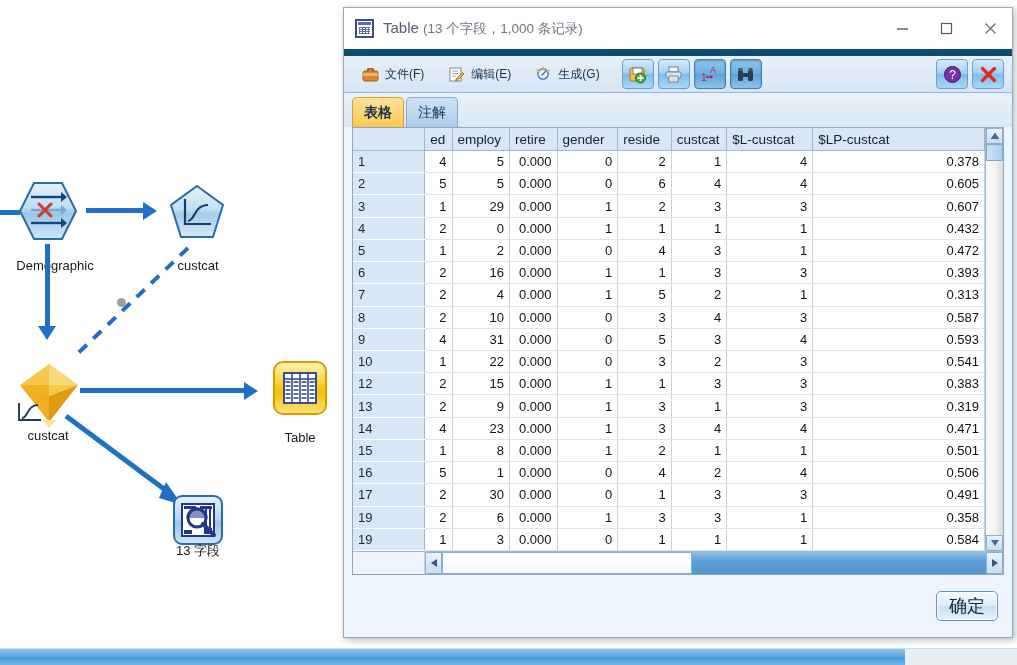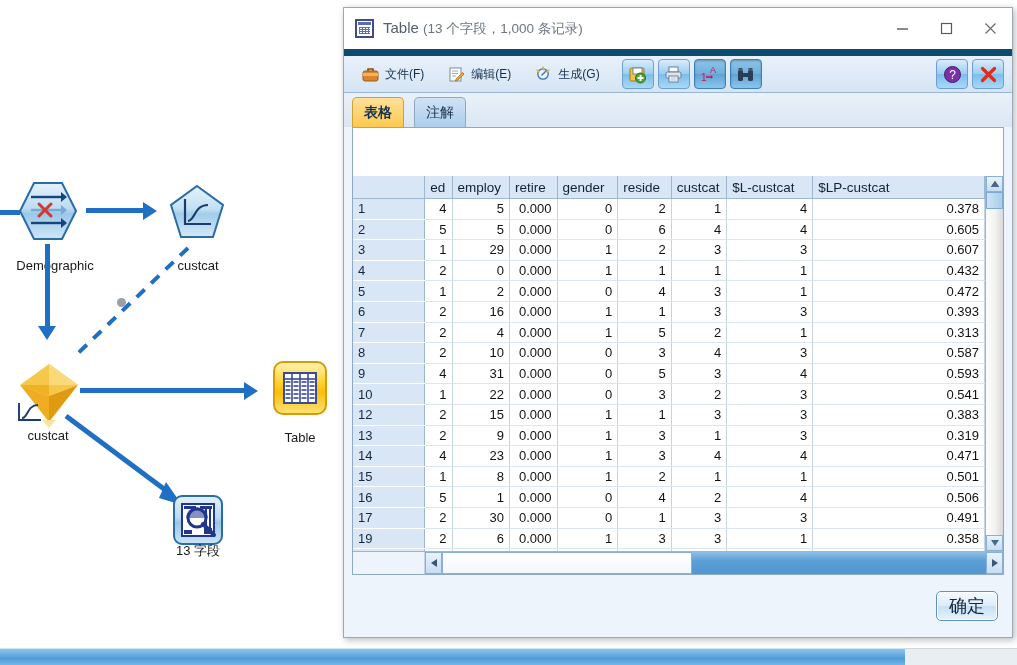--- a/index.html
+++ b/index.html
@@ -80,27 +80,27 @@
   #tabstrip{
     height:34px;flex:none;display:flex;align-items:flex-end;padding-left:8px;
     background:linear-gradient(to bottom,#eaf1f9 0%,#dbe7f4 100%);
   }
   .tab{
     height:29px;padding:0 11px;display:flex;align-items:center;font-size:14px;
     border:1px solid #8fa9c4;border-bottom:none;border-radius:5px 5px 0 0;margin-right:2px;cursor:default;
     color:#14334f;
   }
   .tab.active{background:linear-gradient(to bottom,#ffe09a 0%,#fcc94f 100%);border-color:#d1a130;font-weight:bold;}
-  .tab.inactive{background:linear-gradient(to bottom,#cfe2f5 0%,#aecdec 100%);margin-left:8px;}
+  .tab.inactive{background:linear-gradient(to bottom,#cfe2f5 0%,#aecdec 100%);}
 
   #gridwrap{
     flex:1;margin:0 8px 0 8px;background:#ffffff;border:1px solid #8fa9c4;
     display:flex;flex-direction:column;overflow:hidden;
   }
-  #gridbody{flex:1;display:flex;overflow:hidden;margin-top:48px;}
+  #gridbody{flex:1;display:flex;overflow:hidden;}
   table.grid{border-collapse:collapse;table-layout:fixed;font-size:13px;flex:1;}
   table.grid th{
     background:#d8e6f5;border-right:1px solid #9fb6cd;border-bottom:1px solid #9fb6cd;
     font-weight:normal;color:#0d2438;height:22px;padding:0 5px;text-align:left;
     font-size:13.5px;white-space:nowrap;
   }
   table.grid th.rowh{background:#d8e6f5;}
   table.grid td{
     border-right:1px solid #c3d4e6;border-bottom:1px solid #dbe6f1;
     height:19.6px;padding:0 5px;text-align:right;color:#111;white-space:nowrap;

